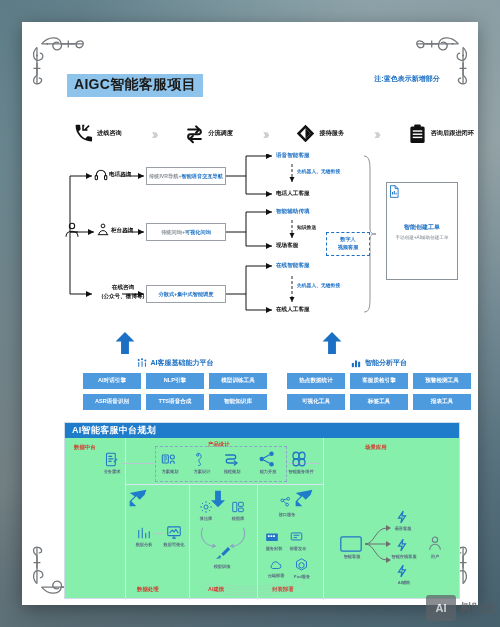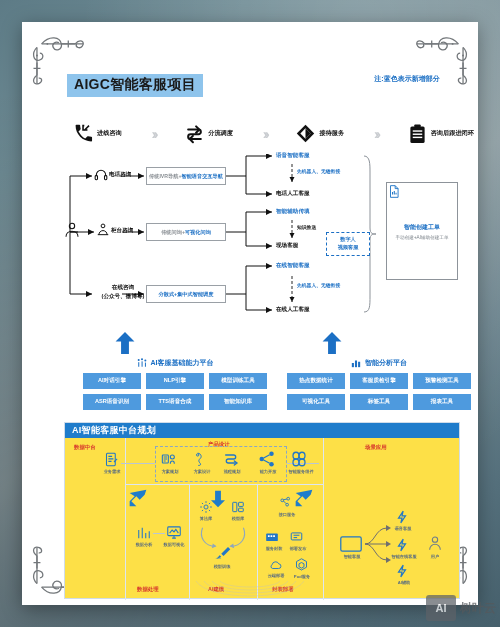--- a/index.html
+++ b/index.html
@@ -113,21 +113,21 @@
     padding: 4px 0; width: 58px; text-align: center; white-space: nowrap;
   }
   .uparrow { position: absolute; width: 20px; height: 22px; color: #1b6fc4; }
   .ua-l { left: 93px; top: 310px; }
   .ua-r { left: 300px; top: 310px; }
 
   
   .panel {
     position: absolute; left: 42px; top: 400px;
     width: 396px; height: 177px;
-    background: #fde047; border: 1px solid #cfdcea;
+    background: #86efac; border: 1px solid #cfdcea;
   }
   .panel-head {
     height: 15px; background: #1f7ccb; color: #fff;
     font-size: 9px; font-weight: bold; display: flex; align-items: center;
     padding-left: 7px; letter-spacing: .3px;
   }
   .panel-body { position: absolute; left: 0; right: 0; top: 15px; bottom: 0; }
   .col-label {
     position: absolute; font-size: 5.4px; font-weight: bold; color: #d6342c;
     white-space: nowrap;

